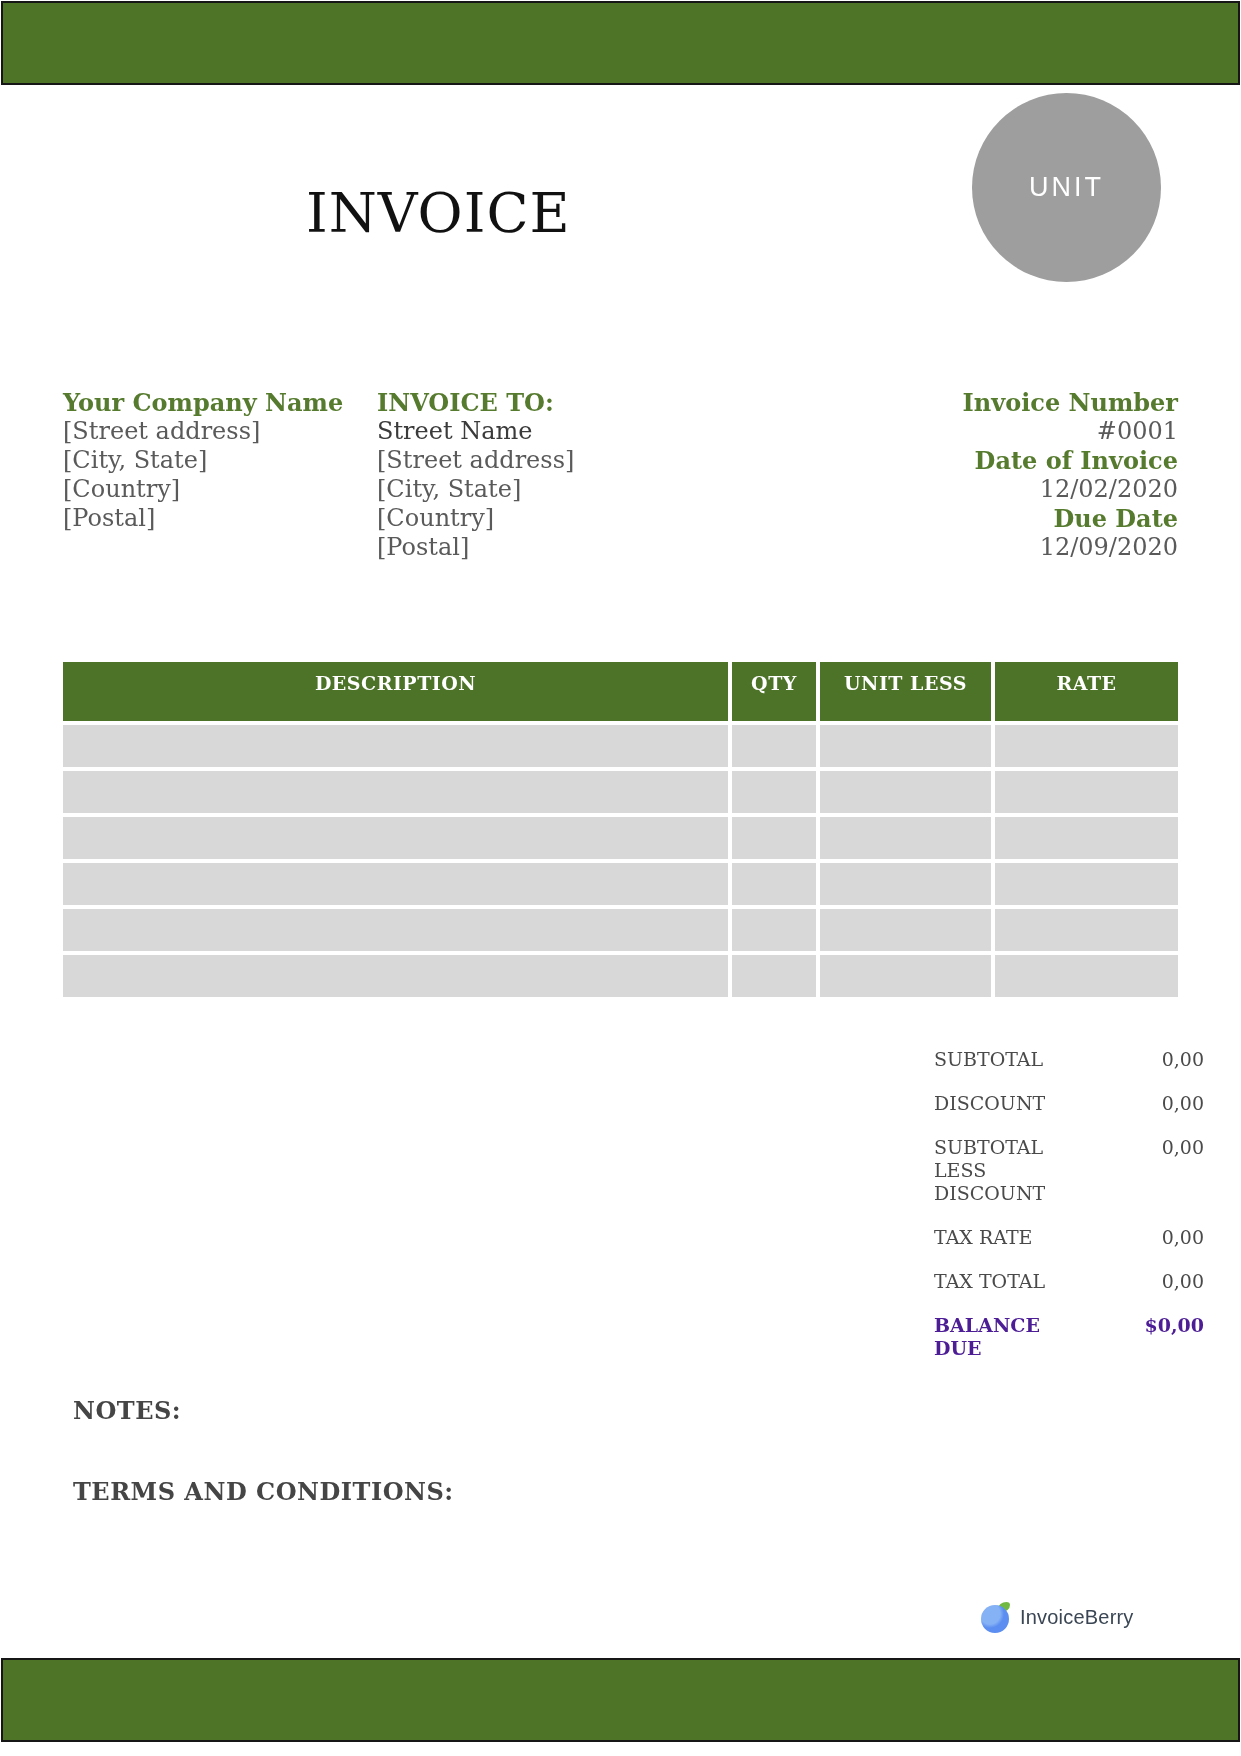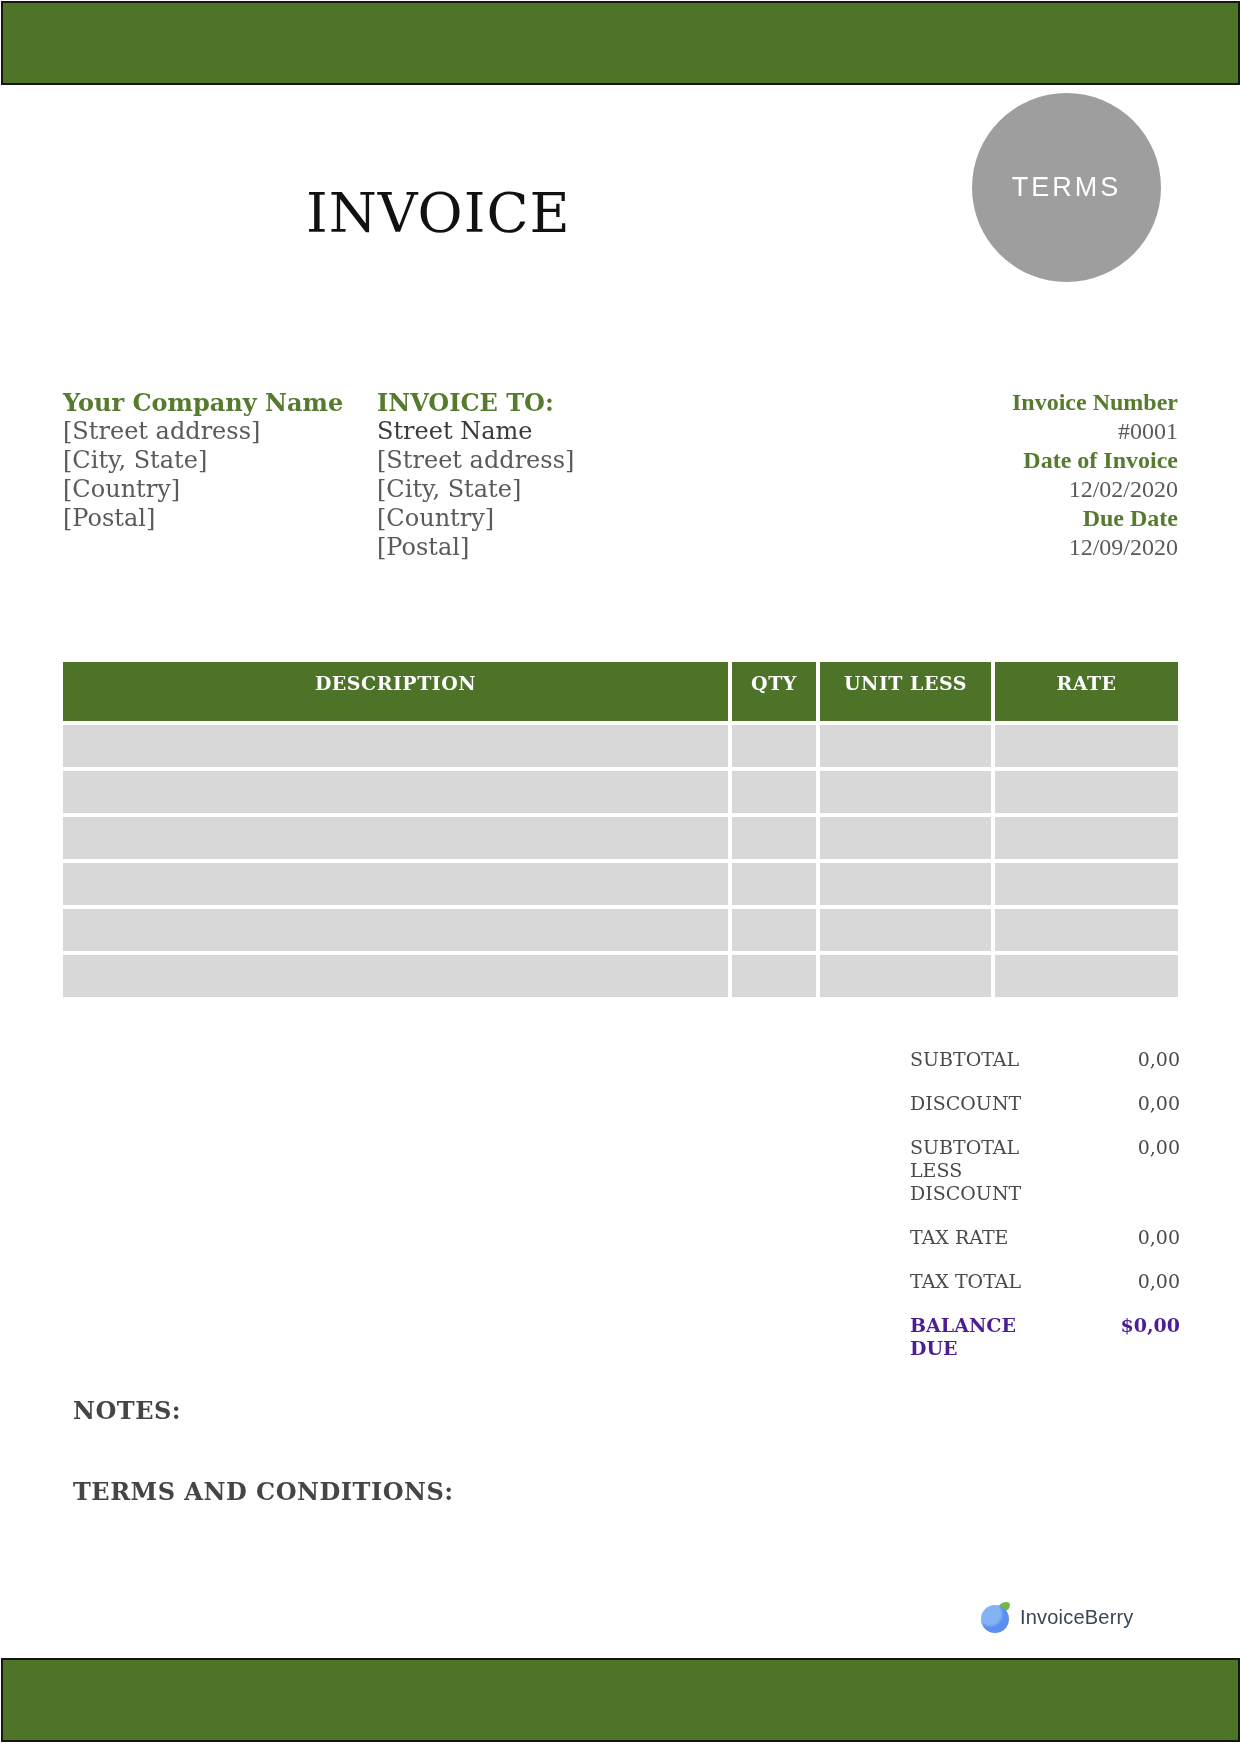--- a/index.html
+++ b/index.html
@@ -16,36 +16,36 @@
 
   .logo-circle { position:absolute; left:972px; top:93px; width:189px; height:189px;
                  border-radius:50%; background:#9e9e9e; display:flex;
                  align-items:center; justify-content:center; }
   .logo-circle span { font-family:"Liberation Sans","DejaVu Sans",sans-serif;
                       color:#ffffff; font-size:27px; letter-spacing:3px; }
 
   .hdr-block { position:absolute; top:388px; font-size:24px; line-height:29px; }
   .company-block { left:63px; }
   .invoiceto-block { left:377px; }
-  .meta-block { right:63px; text-align:right;font-family:Liberation Serif, serif; }
+  .meta-block { right:63px; text-align:right; }
 
   .green-b { color:#567b2e; font-weight:bold; }
   .gray-t  { color:#5a5a5a; }
   .dark-t  { color:#3b3b3b; }
 
   
   .items-table { position:absolute; left:63px; top:662px; width:1115px; }
   .trow { display:grid; grid-template-columns:665px 84px 171px 183px;
           column-gap:4px; margin-bottom:4px; }
   .thead-cell { background:#4d7328; height:59px; line-height:43px; text-align:center;
                 color:#ffffff; font-weight:bold; font-size:19px; letter-spacing:0.5px; }
   .tcell { background:#d8d8d8; height:42px; }
 
   
-  .totals { position:absolute; left:910px; top:1048px; width:270px;
+  .totals { position:absolute; left:934px; top:1048px; width:270px;
             font-size:19px; color:#4a4a4a; }
   .totals-row { display:flex; justify-content:space-between; margin-bottom:21px;
                 line-height:23px; }
   .totals-row .t-label { width:118px; }
   .totals-row .t-value { text-align:right; }
   .totals-row.bold { font-weight:bold; color:#4c1d95; }
 
   .section-label { position:absolute; left:73px; font-size:24px; font-weight:bold;
                    color:#454545; letter-spacing:0.5px; }
   .notes { top:1396px; }
@@ -63,21 +63,21 @@
   .brand-text { font-size:20px; color:#3a4654; font-weight:500; letter-spacing:0.2px; }
 </style>
 </head>
 <body>
 
 <div class="bar top"></div>
 
 <div class="page-title">INVOICE</div>
 
 <div class="logo-circle">
-  <span>TERMS</span>
+  <span>UNIT</span>
 </div>
 
 <div class="hdr-block company-block">
   <div class="green-b">Your Company Name</div>
   <div>
 
   <div class="gray-t">[Street address]</div>
       <div class="gray-t">[City, State]</div>
       <div class="gray-t">[Country]</div>
       <div class="gray-t">[Postal]</div>

